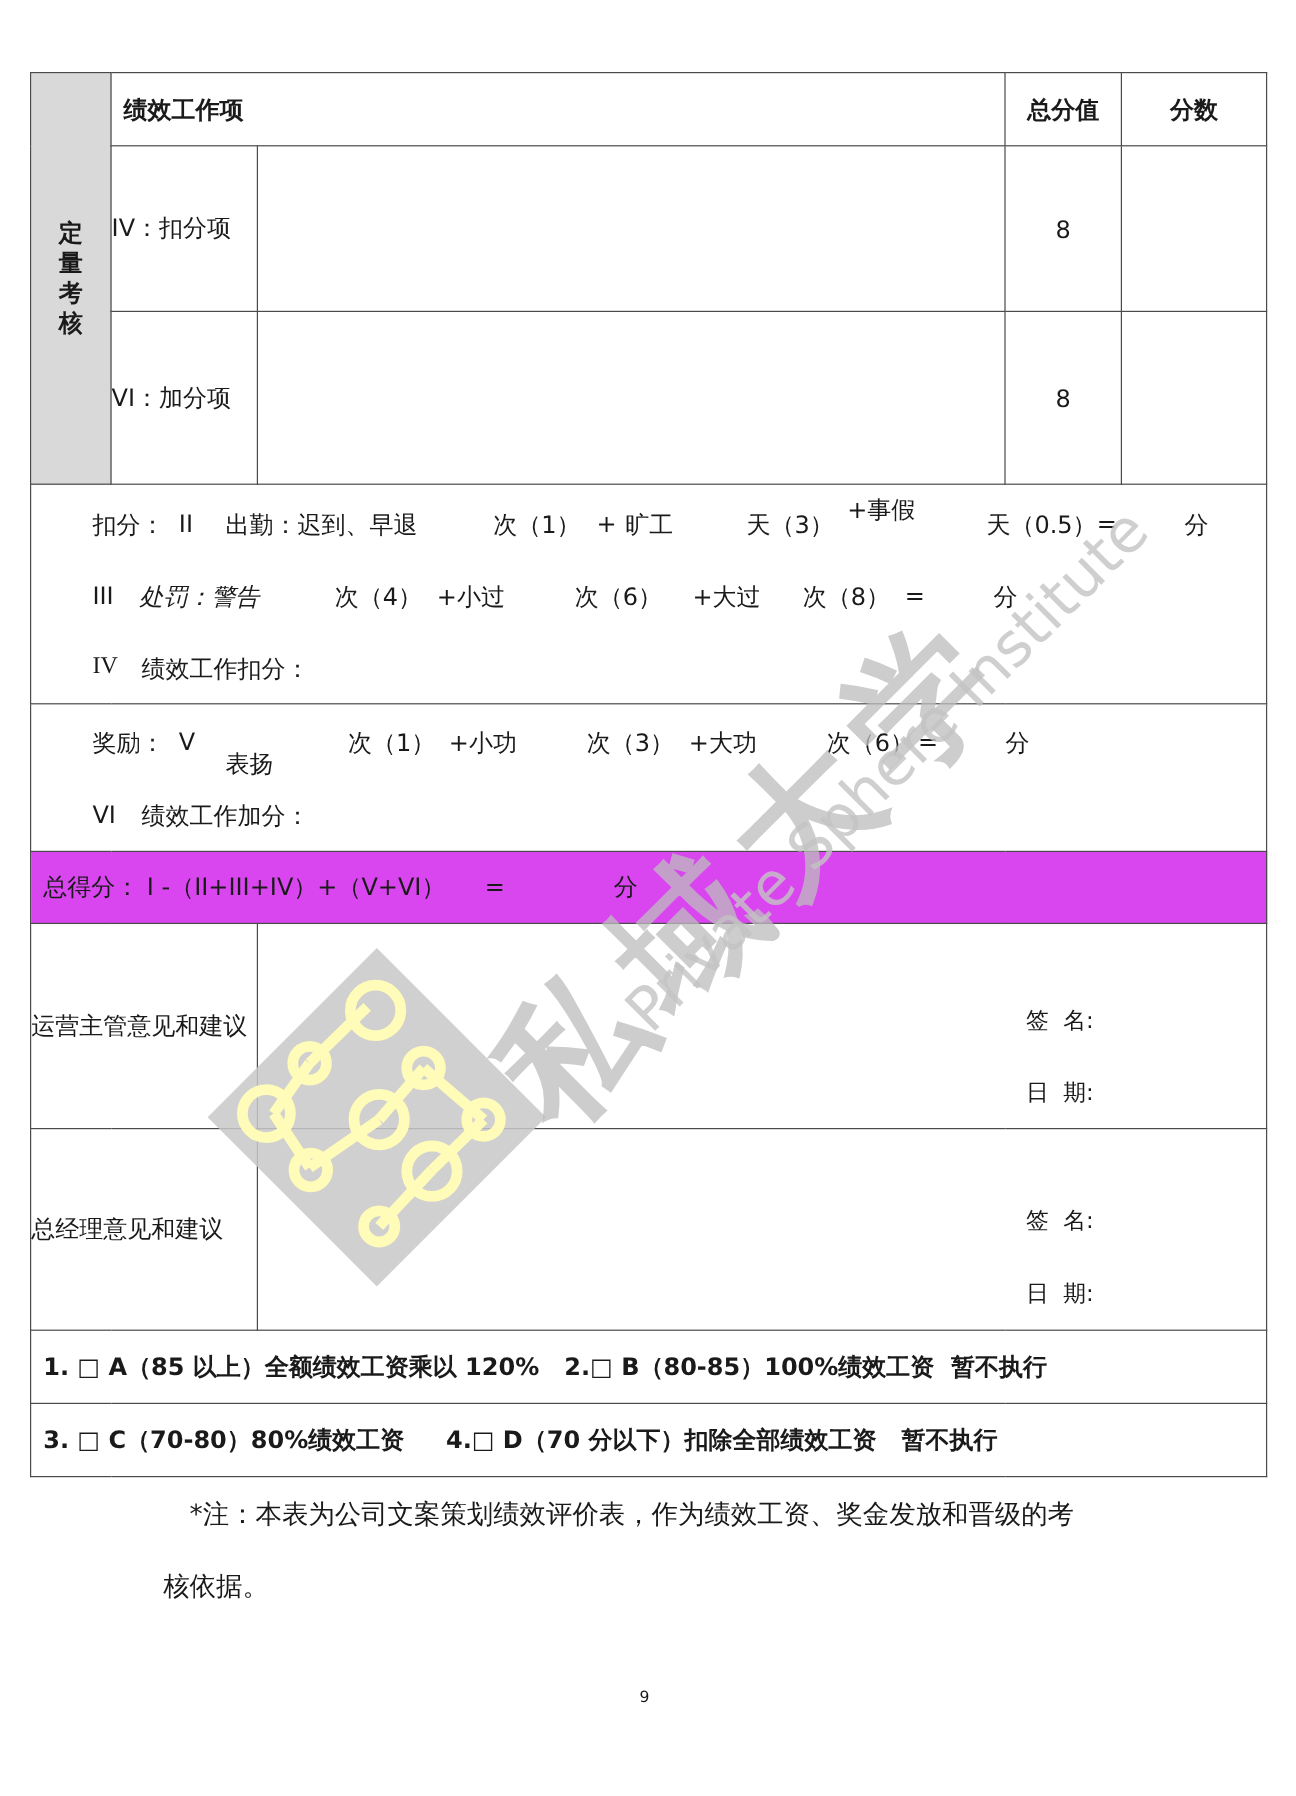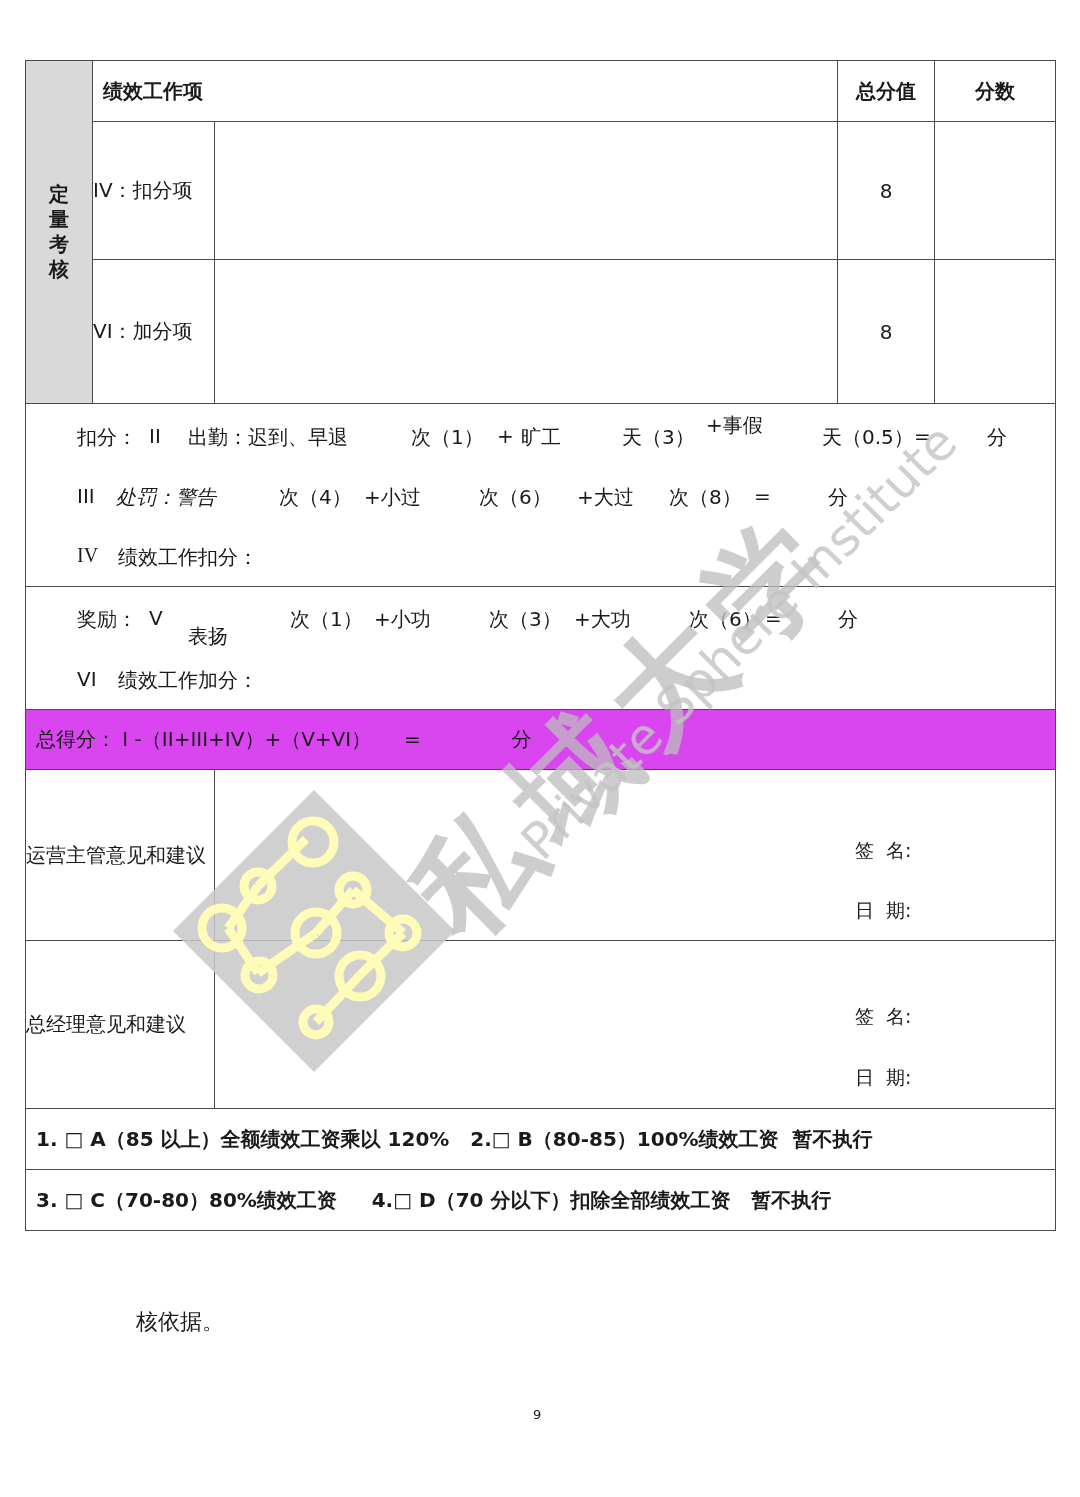--- a/index.html
+++ b/index.html
@@ -179,16 +179,17 @@
     <circle cx="230" cy="143" r="14"></circle>
     <circle cx="86" cy="185" r="14"></circle>
     <circle cx="187" cy="186" r="21"></circle>
     <circle cx="143" cy="232" r="13"></circle>
   </g>
 </svg>
 
 <div class="wm" style="left:330px; top:560px; font-size:118px; font-weight:bold; color:#bdbdbd; opacity:0.75; letter-spacing:18px; transform:rotate(-45deg); transform-origin:left top; white-space:nowrap; top:860px; left:380px;">私域大学</div>
 <div class="wm" style="left:510px; top:830px; font-size:50px; color:#c4c4c4; opacity:0.8; transform:rotate(-45deg); transform-origin:left top; white-space:nowrap;">Private Sphere Institute</div>
 
+<div class="note1">*注：本表为公司文案策划绩效评价表，作为绩效工资、奖金发放和晋级的考</div>
 <div class="note2">核依据。</div>
 <div class="page-num">9</div>
 
 </div>
 
 </body></html>

